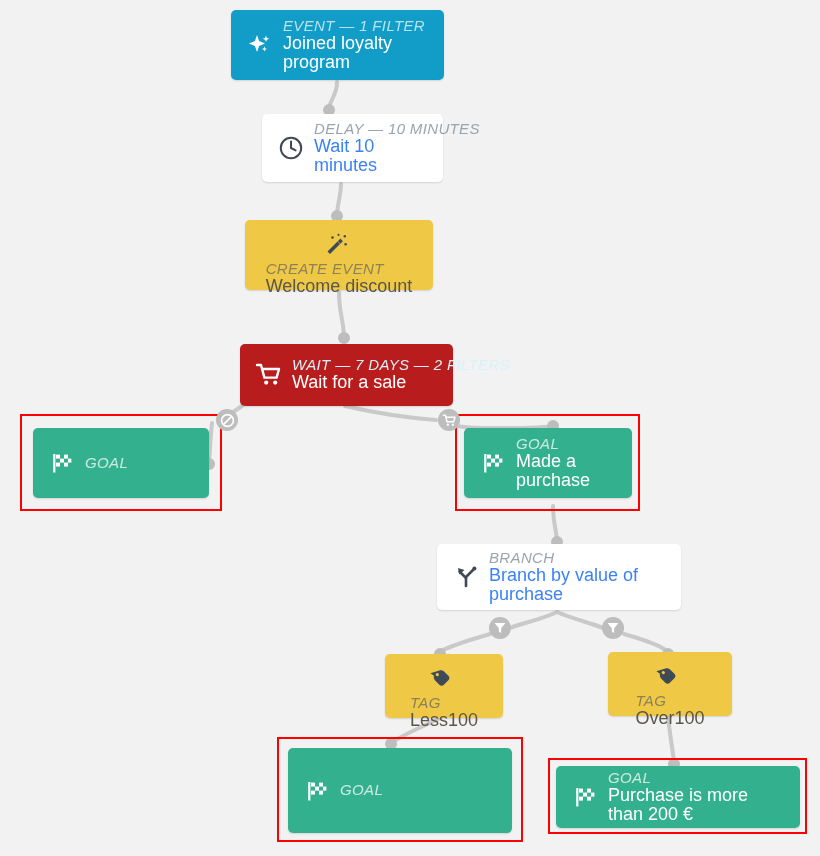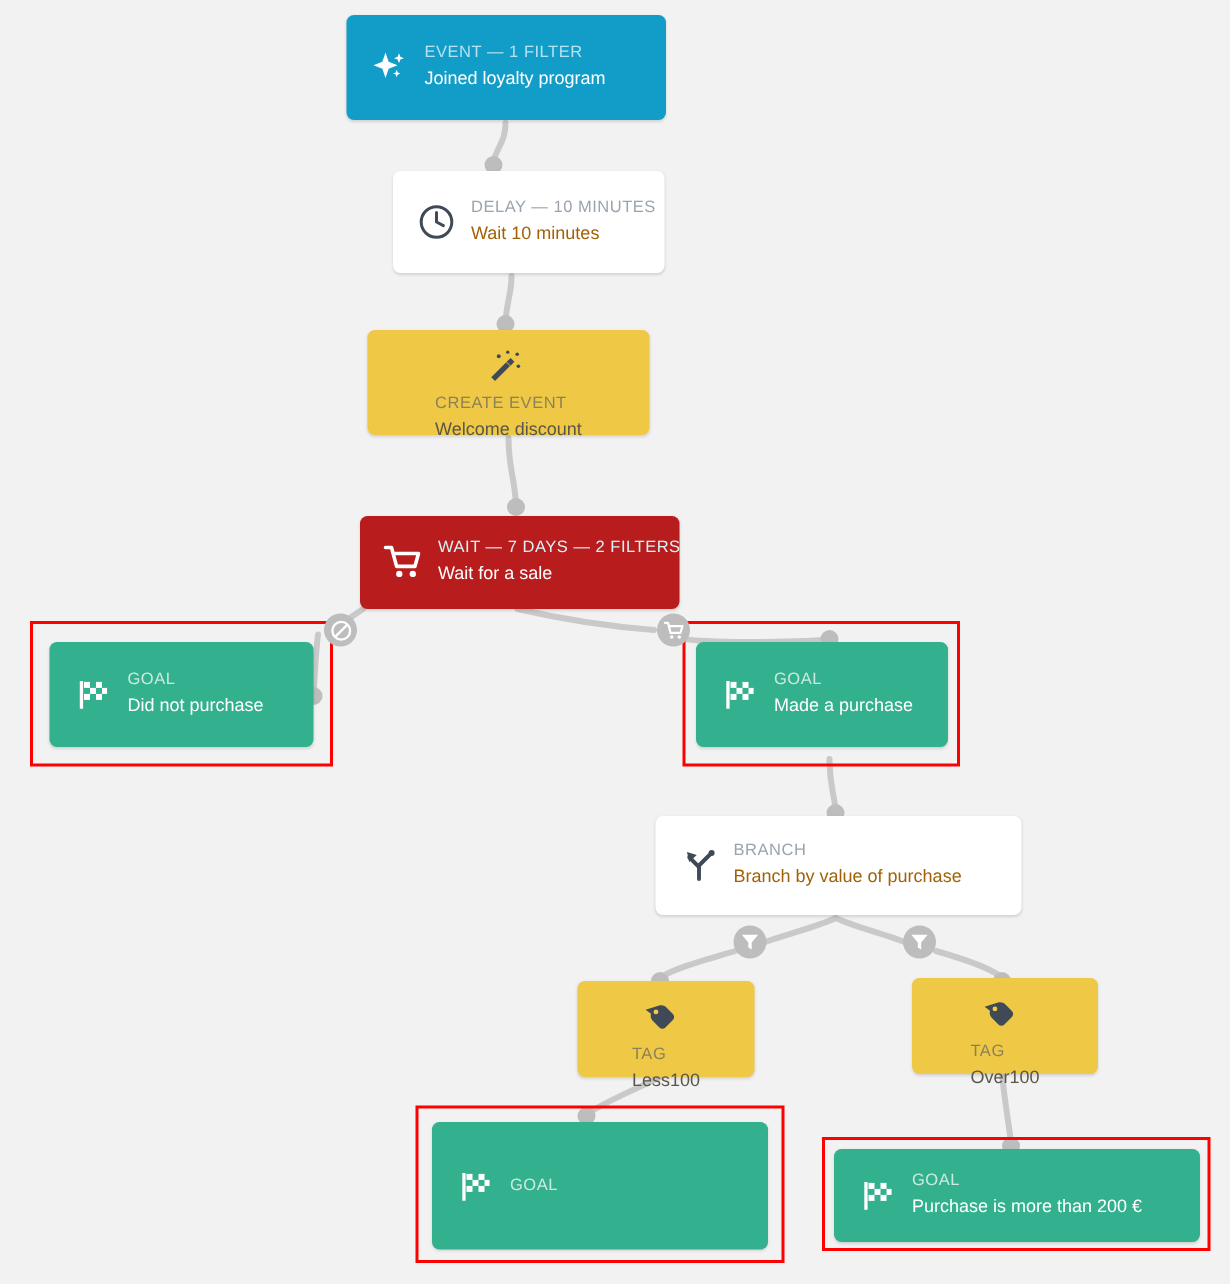--- a/index.html
+++ b/index.html
@@ -46,43 +46,44 @@
     margin-right: 6px;
   }
   .node .txt {
     flex: 1 1 auto;
     display: flex;
     flex-direction: column;
     justify-content: center;
     min-width: 0;
   }
   .node .kicker {
-    font-size: 11px;
+    font-size: 15px;
     letter-spacing: 0.35px;
     line-height: 14px;
     white-space: nowrap;
     margin-bottom: 1px;
+    font-style: italic;
   }
   .node .title {
-    font-size: 12px;
+    font-size: 18px;
     line-height: 19px;
   }
 
   
   .node.event     { background: #129dc8; }
   .node.event .kicker { color: #b6e2f1; }
   .node.event .title  { color: #ffffff; }
 
   .node.wait      { background: #b91c1c; }
   .node.wait .kicker { color: #d7f2fa; }
   .node.wait .title  { color: #ffffff; }
 
   .node.white     { background: #ffffff; }
   .node.white .kicker { color: #9aa4ae; }
-  .node.white .title  { color: #a16207; }
+  .node.white .title  { color: #3b82f6; }
 
   .node.yellow    { background: #efc846; flex-direction: column; }
   .node.yellow .kicker { color: #8c8159; }
   .node.yellow .title  { color: #59564a; }
 
   .node.green     { background: #33b18f; }
   .node.green .kicker { color: #cdeae0; }
   .node.green .title  { color: #ffffff; }
 
   
@@ -225,21 +226,20 @@
           <rect x="14" y="3.6" width="4" height="4"></rect>
           <rect x="10" y="7.6" width="4" height="4"></rect>
           <rect x="18" y="7.6" width="3.4" height="4"></rect>
           <rect x="6" y="11.6" width="4" height="4"></rect>
           <rect x="14" y="11.6" width="4" height="4"></rect>
         </g>
       </svg>
     </span>
     <span class="txt">
       <span class="kicker">GOAL</span>
-      <span class="title">Did not purchase</span>
     </span>
   </div>
 
   <div class="node green" style="left:464px; top:428px; width:168px; height:70px;">
     <span class="icon-wrap">
       <svg width="24" height="24" viewBox="0 0 24 24">
         <rect x="3.2" y="3" width="2.2" height="18.5" fill="#ffffff"></rect>
         <g fill="#ffffff">
           <rect x="6" y="3.6" width="4" height="4"></rect>
           <rect x="14" y="3.6" width="4" height="4"></rect>

